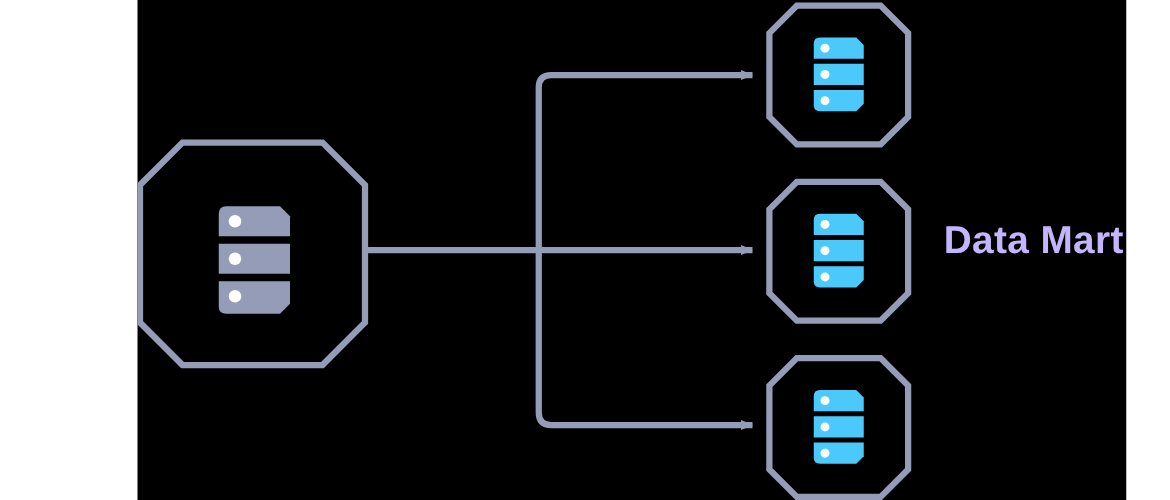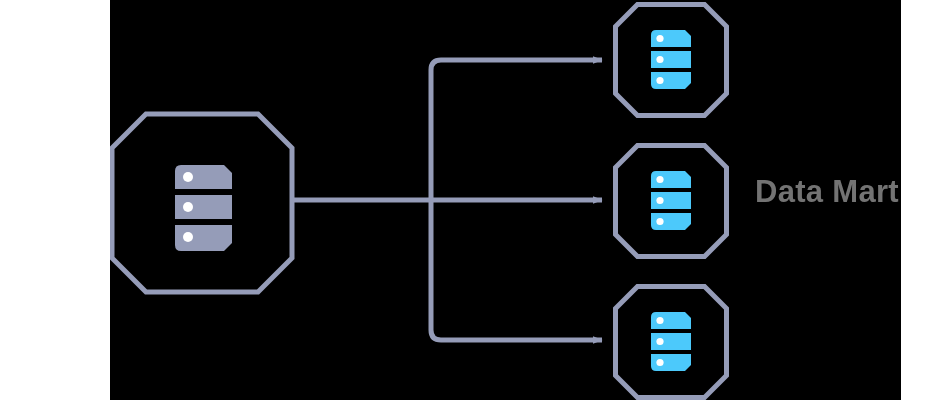--- a/index.html
+++ b/index.html
@@ -32,21 +32,21 @@
     top: 0;
   }
   .label-text {
     position: absolute;
     left: 645px;
     top: 176px;
     font-size: 31px;
     font-weight: bold;
     letter-spacing: 0.3px;
     white-space: nowrap;
-    color: #737373;
+    color: #c4b5fd;
     line-height: 1;
   }
 </style>
 </head>
 <body>
 
 <div id="stage">
 
   <div id="canvas">
 

